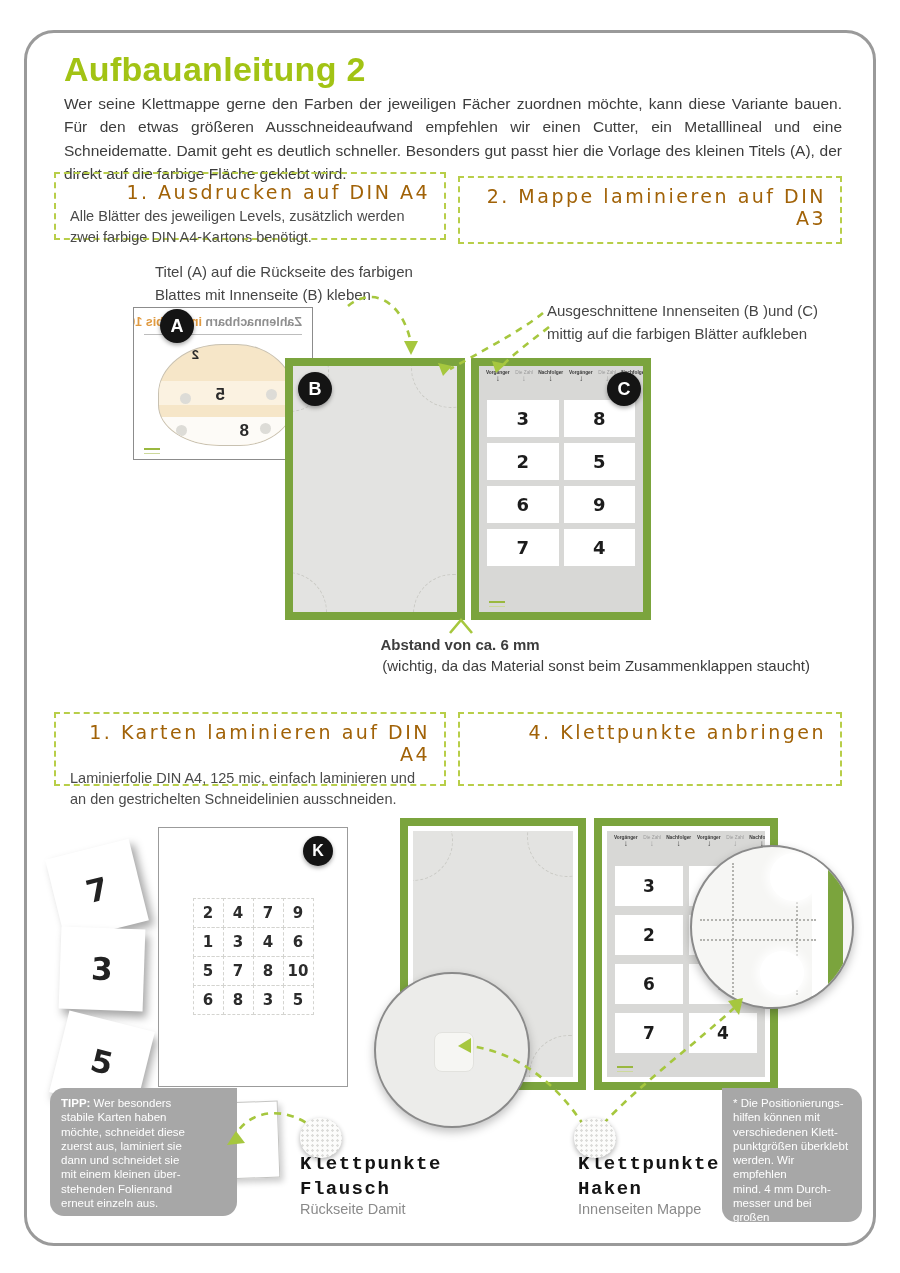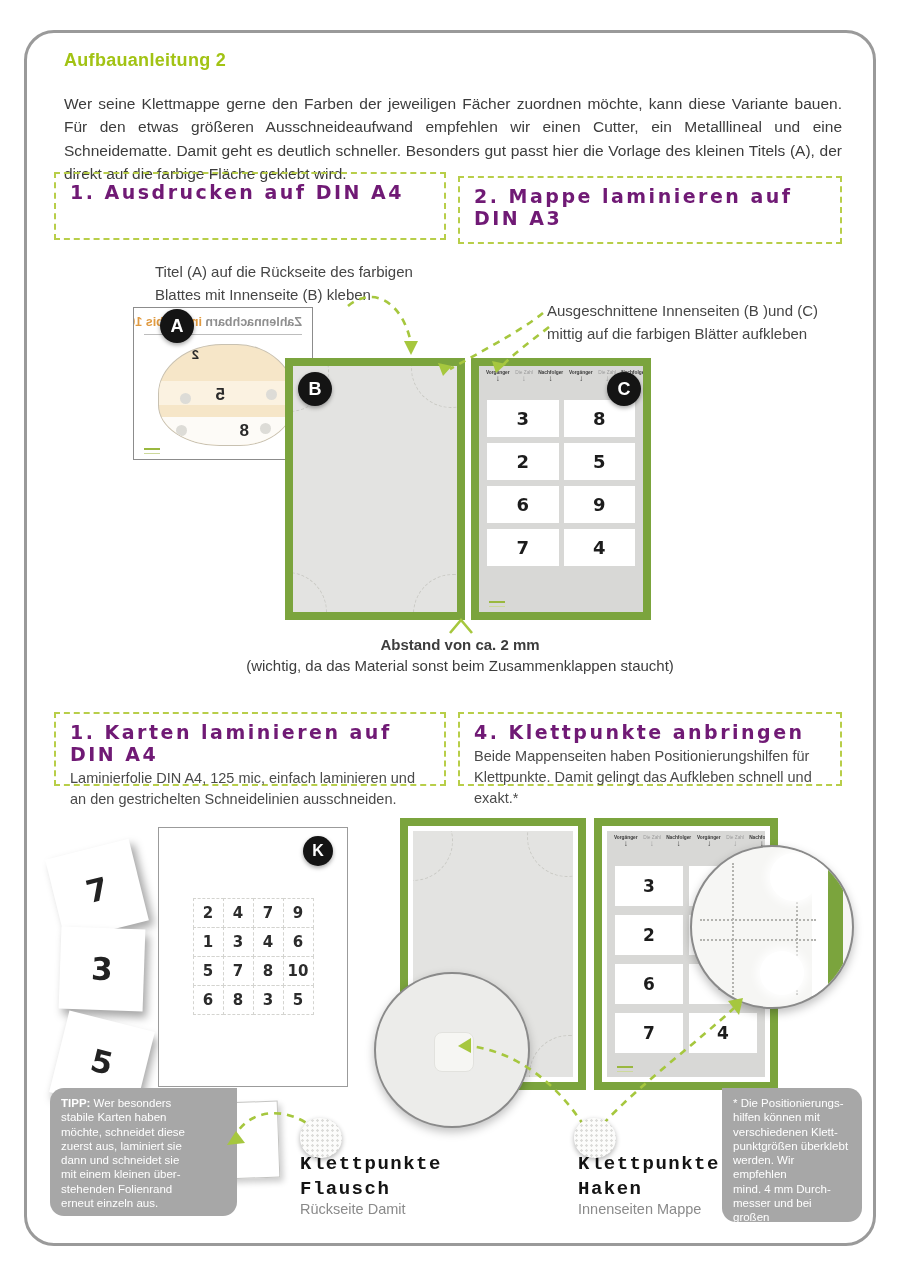--- a/index.html
+++ b/index.html
@@ -12,25 +12,25 @@
     --bandgrey:#d8d8d6;
     --textdark:#3f3f3f;
     --orange:#e09a40;
   }
   *{margin:0;padding:0;box-sizing:border-box;}
   body{background:#fff;font-family:"Liberation Sans",sans-serif;}
   .canvas{position:relative;width:900px;height:1273px;background:#fff;overflow:hidden;}
   .frame{position:absolute;left:24px;top:30px;width:852px;height:1216px;border:3px solid #9a9a9a;border-radius:30px;}
   .prel{white-space:pre-line;}
 
-  .doc-title{position:absolute;left:64px;top:50px;font-size:18px;font-weight:700;color:var(--accent);letter-spacing:.3px;}
+  .doc-title{position:absolute;left:64px;top:50px;font-size:34px;font-weight:700;color:var(--accent);letter-spacing:.3px;}
   .intro{position:absolute;left:64px;top:92px;width:778px;font-size:15.5px;line-height:1.5;color:#3c3c3c;text-align:justify;}
 
   .dashed-box{position:absolute;border:2px dashed var(--dash);padding:7px 14px;}
-  .step-title{font-family:"DejaVu Sans",sans-serif;font-weight:700;font-size:19px;letter-spacing:2.5px;color:#701a75;}
+  .step-title{font-family:"DejaVu Sans",sans-serif;font-weight:400;font-size:19px;letter-spacing:2.5px;color:#a16207;text-align:right;}
   .step-body{font-size:14.5px;color:#4a4a4a;line-height:1.45;margin-top:3px;}
 
   .callout{position:absolute;font-size:15px;line-height:1.55;color:#454545;}
 
   .badge{position:absolute;width:34px;height:34px;border-radius:50%;background:#141414;color:#fff;
          font-weight:700;font-size:18px;display:flex;align-items:center;justify-content:center;
          box-shadow:0 2px 4px rgba(0,0,0,.35);z-index:4;}
 
   
   .card-a{position:absolute;left:133px;top:307px;width:180px;height:153px;background:#fff;
@@ -63,21 +63,21 @@
   .cellnum{flex:1;background:#fff;display:flex;align-items:center;justify-content:center;
            font-size:18px;color:#1c1c1c;font-weight:600;font-family:"DejaVu Sans",sans-serif;}
   .page-inner-grey{position:absolute;inset:5px;background:var(--pagegrey);overflow:hidden;}
   .page-inner-white{position:absolute;inset:5px;background:var(--bandgrey);display:flex;flex-direction:column;overflow:hidden;}
   .bottom-band{flex:1;background:var(--bandgrey);position:relative;margin-top:6px;}
   .brand-mark{position:absolute;left:10px;bottom:5px;width:16px;height:6px;
               border-top:2px solid #9ab83f;border-bottom:1px solid #cdd99b;}
 
   .gap-label{position:absolute;left:260px;top:636px;width:400px;text-align:center;
              font-size:15px;font-weight:700;color:#3d3d3d;}
-  .gap-note{position:absolute;left:110px;top:657px;width:700px;text-align:center;font-size:15px;color:#3d3d3d;}
+  .gap-note{position:absolute;left:110px;top:657px;width:700px;text-align:right;font-size:15px;color:#3d3d3d;}
 
   
   .loose-card{position:absolute;background:#fff;box-shadow:4px 6px 8px rgba(0,0,0,.35);
               display:flex;align-items:center;justify-content:center;font-size:31px;font-weight:600;
               color:#222;font-family:"DejaVu Sans",sans-serif;z-index:1;}
   .sheet-k{position:absolute;left:158px;top:827px;width:190px;height:260px;background:#fff;
            border:1.5px solid #9b9b9b;z-index:1;}
   .grid-k{position:absolute;left:34px;top:70px;display:grid;grid-template-columns:repeat(4,30px);grid-auto-rows:29px;}
   .gcell{border:1px dashed #d4d4d0;margin:-0.5px;display:flex;align-items:center;justify-content:center;
          font-size:15px;font-weight:600;color:#2c2c2c;font-family:"DejaVu Sans",sans-serif;}
@@ -112,20 +112,21 @@
 <body>
 
 <div class="canvas">
   <div class="frame"></div>
 
   <div class="doc-title">Aufbauanleitung 2</div>
   <div class="intro">Wer seine Klettmappe gerne den Farben der jeweiligen Fächer zuordnen möchte, kann diese Variante bauen. Für den etwas größeren Ausschneideaufwand empfehlen wir einen Cutter, ein Metalllineal und eine Schneidematte. Damit geht es deutlich schneller. Besonders gut passt hier die Vorlage des kleinen Titels (A), der direkt auf die farbige Fläche geklebt wird.</div>
 
   <div class="dashed-box" style="left:54px;top:172px;width:392px;height:68px;">
     <div class="step-title">1. Ausdrucken auf DIN A4</div>
+    <div class="step-body">Alle Blätter des jeweiligen Levels, zusätzlich werden zwei farbige DIN A4-Kartons benötigt.</div>
   </div>
   <div class="dashed-box" style="left:458px;top:176px;width:384px;height:68px;">
     <div class="step-title">2. Mappe laminieren auf DIN A3</div>
   </div>
 
   <div class="callout prel" style="left:155px;top:260px;">Titel (A) auf die Rückseite des farbigen
 Blattes mit Innenseite (B) kleben</div>
   <div class="callout prel" style="left:547px;top:299px;">Ausgeschnittene Innenseiten (B )und (C)
 mittig auf die farbigen Blätter aufkleben</div>
 
@@ -196,30 +197,29 @@
         <div class="cellnum">9</div>
       </div>
     <div class="row">
         <div class="cellnum">7</div>
         <div class="cellnum">4</div>
       </div>
     <div class="brand-mark"></div>
   </div>
   <div class="badge" style="left:607px;top:372px;">C</div>
 
-  <div class="gap-label">Abstand von ca. 2 mm</div>
+  <div class="gap-label">Abstand von ca. 6 mm</div>
   <div class="gap-note">(wichtig, da das Material sonst beim Zusammenklappen staucht)</div>
 
   <div class="dashed-box" style="left:54px;top:712px;width:392px;height:74px;">
     <div class="step-title">1. Karten laminieren auf DIN A4</div>
     <div class="step-body">Laminierfolie DIN A4, 125 mic, einfach laminieren und an den gestrichelten Schneidelinien ausschneiden.</div>
   </div>
   <div class="dashed-box" style="left:458px;top:712px;width:384px;height:74px;">
     <div class="step-title">4. Klettpunkte anbringen</div>
-    <div class="step-body">Beide Mappenseiten haben Positionierungshilfen für Klettpunkte. Damit gelingt das Aufkleben schnell und exakt.*</div>
   </div>
 
   <div class="loose-card" style="left:54px;top:848px;width:86px;height:84px;transform:rotate(-14deg);">7</div>
   <div class="loose-card" style="left:60px;top:928px;width:84px;height:82px;transform:rotate(2deg);">3</div>
   <div class="loose-card" style="left:58px;top:1020px;width:88px;height:84px;transform:rotate(14deg);">5</div>
 
   <div class="sheet-k">
     <div class="grid-k">
       <div class="gcell">2</div>
       <div class="gcell">4</div>

